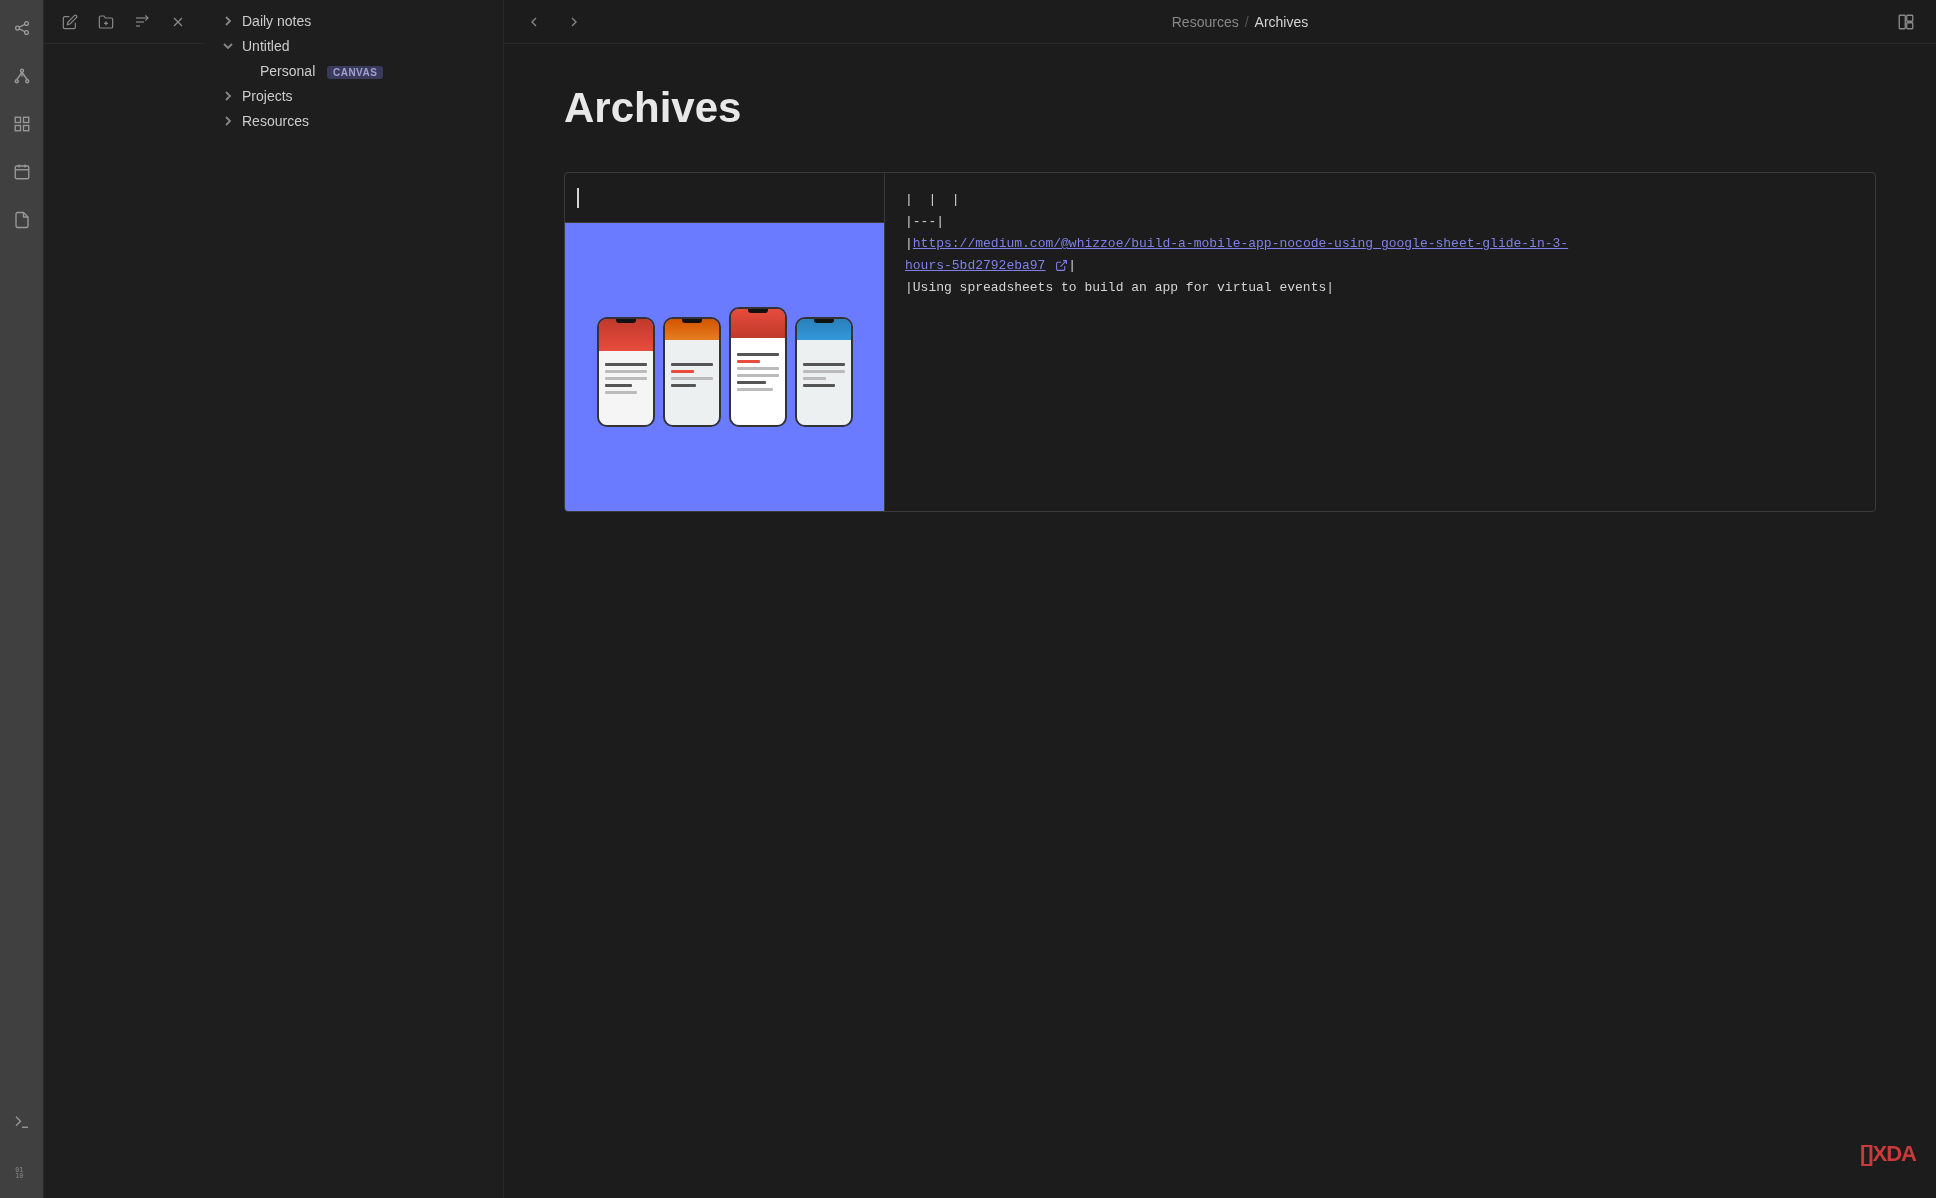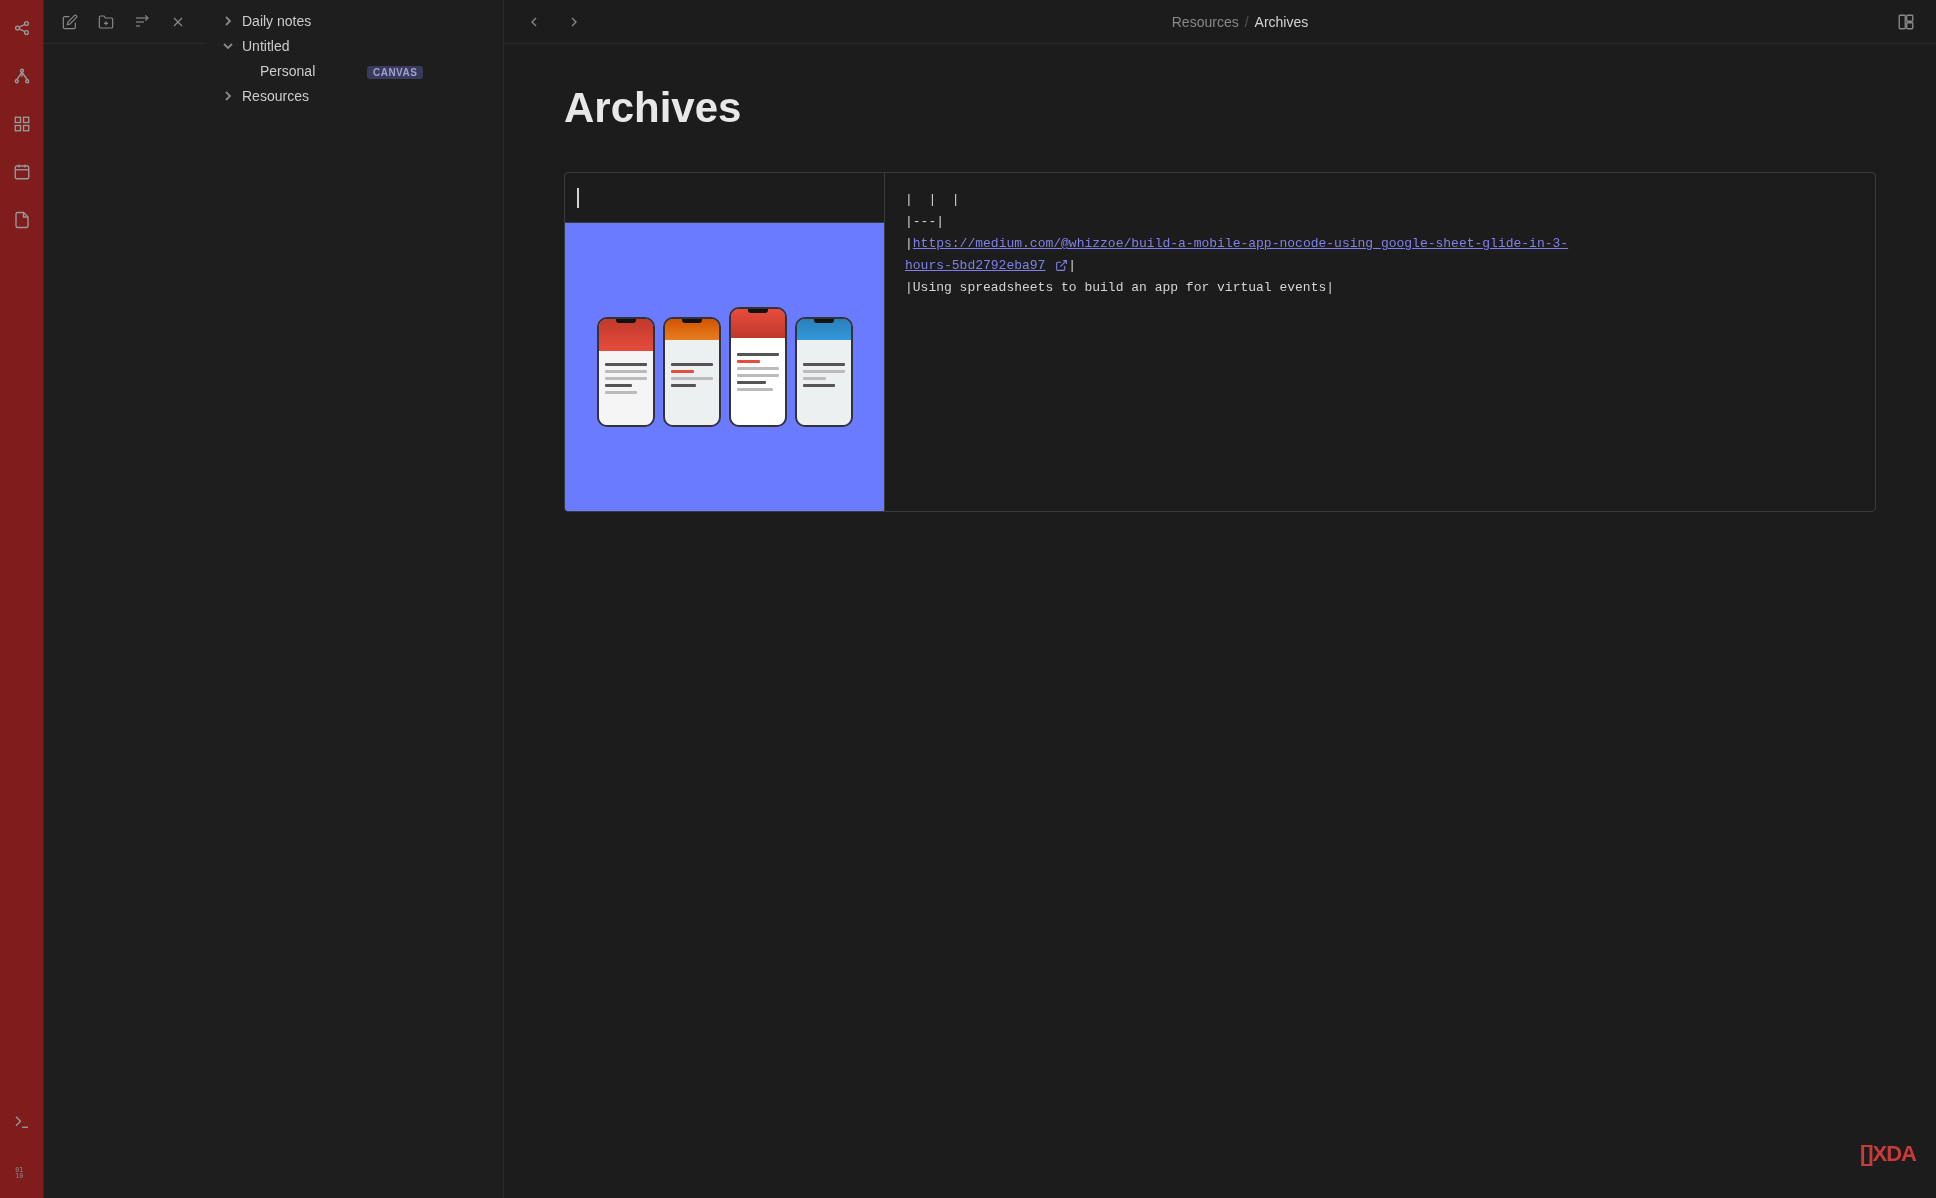--- a/index.html
+++ b/index.html
@@ -9,21 +9,21 @@
       font-family: -apple-system, BlinkMacSystemFont, 'Segoe UI', sans-serif;
       font-size: 14px;
       display: flex;
       height: 100vh;
       overflow: hidden;
     }
 
     
     .icon-sidebar {
       width: 44px;
-      background: #7f1d1d;
+      background: #404040;
       display: flex;
       flex-direction: column;
       align-items: center;
       padding: 12px 0;
       gap: 16px;
       border-right: 1px solid #2a2a2a;
       flex-shrink: 0;
     }
     .icon-sidebar .icon-btn {
       width: 32px;
@@ -100,21 +100,20 @@
     }
     .canvas-badge {
       background: #3a3a5c;
       color: #a0a0d0;
       font-size: 10px;
       font-weight: 600;
       padding: 1px 6px;
       border-radius: 3px;
       letter-spacing: 0.5px;
       text-transform: uppercase;
-      margin-left: 40px;
     }
     .tree-child {
       padding-left: 32px;
     }
     .tree-child .tree-item {
       padding-left: 20px;
     }
 
     
     .main-content {
@@ -419,20 +418,28 @@
     <div class="tree-child">
       <div class="tree-item">
         <span class="tree-item-label">
           <span>Personal</span>
           &nbsp;
           <span class="canvas-badge">CANVAS</span>
         </span>
       </div>
     </div>
 
+    <div class="tree-item">
+      <span class="chevron">
+        <svg width="12" height="12" viewBox="0 0 12 12" fill="none" stroke="currentColor" stroke-width="1.8">
+            <polyline points="4,2 8,6 4,10"></polyline>
+          </svg>
+      </span>
+      <span class="tree-item-label">Projects</span>
+    </div>
 
     <div class="tree-item">
       <span class="chevron">
         <svg width="12" height="12" viewBox="0 0 12 12" fill="none" stroke="currentColor" stroke-width="1.8">
             <polyline points="4,2 8,6 4,10"></polyline>
           </svg>
       </span>
       <span class="tree-item-label">Resources</span>
     </div>
   </div>

